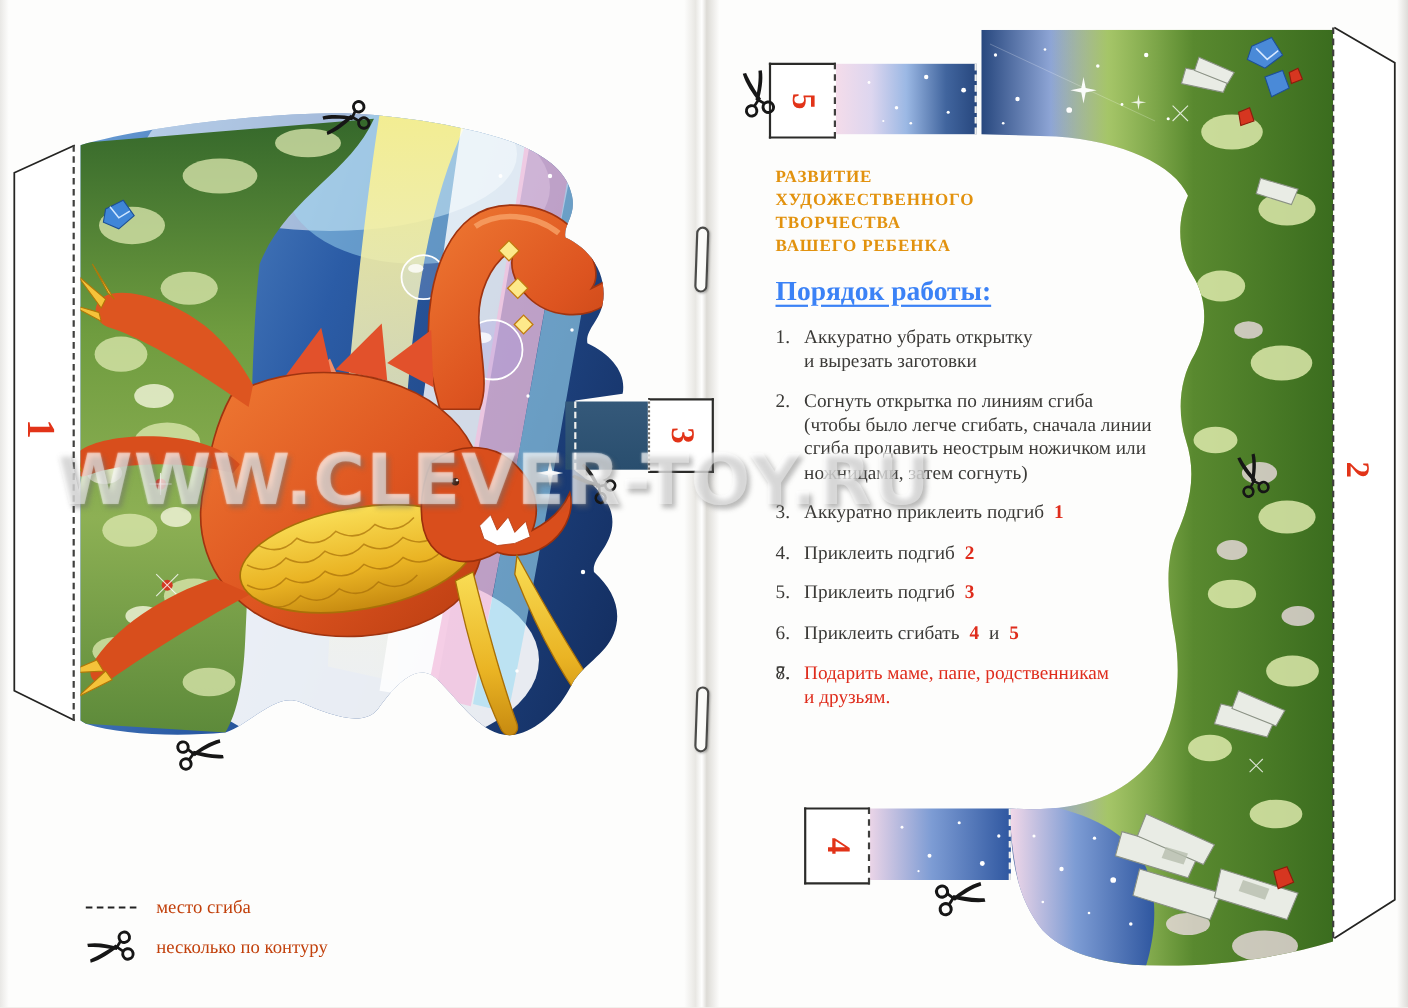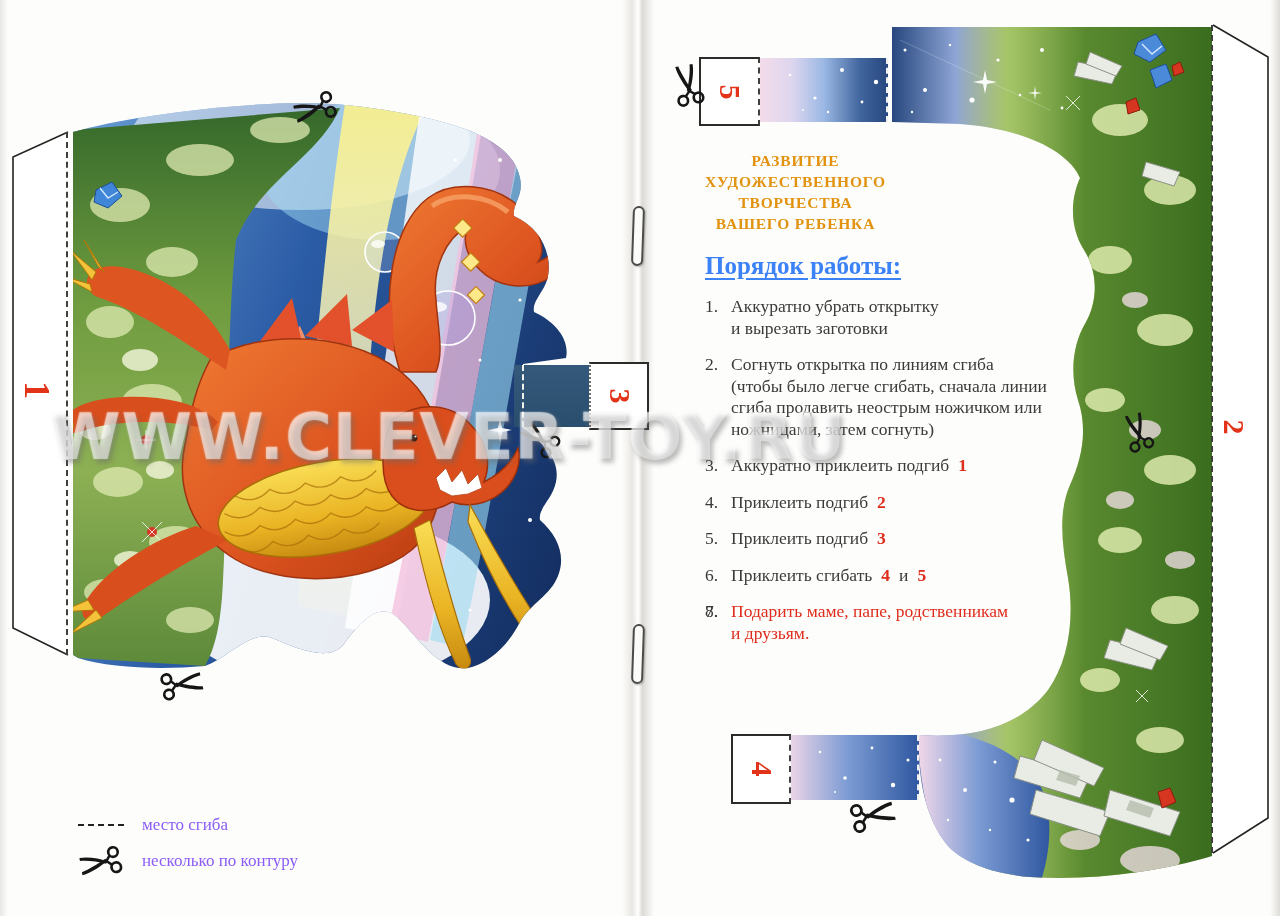--- a/index.html
+++ b/index.html
@@ -16,33 +16,33 @@
   .staple{position:absolute;width:8px;height:56px;border:2px solid #4b4b49;border-radius:6px;
     background:rgba(252,252,250,.9);box-shadow:1px 1px 2px rgba(0,0,0,.28);transform:rotate(2deg);}
   
   .gluebox{position:absolute;background:#fff;border:2px solid #2b2b29;display:flex;align-items:center;justify-content:center;}
   .gluebox.perf-left{border-left:2px dotted #6d6d6b;}
   .gluebox.dash-right{border-right:2px dashed #3f3f3d;}
   .tabnum{font-family:"Liberation Serif",serif;font-weight:bold;color:#e23318;transform:rotate(90deg);line-height:1;}
   .bluetab{position:absolute;background:linear-gradient(#35597a,#294e6e);}
   
   #heading{position:absolute;left:705px;top:150px;color:#e2920e;font-weight:bold;
-    font-size:15.5px;line-height:21px;letter-spacing:.8px;white-space:pre-line;font-family:"Liberation Serif",serif;text-align:center;}
+    font-size:15.5px;line-height:21px;letter-spacing:.8px;white-space:pre-line;font-family:"Liberation Serif",serif;}
   #sectitle{position:absolute;left:705px;top:252px;color:#3b82f6;font-weight:bold;font-size:25px;
     text-decoration:underline;text-underline-offset:4px;font-family:"Liberation Serif",serif;}
   ol.steps{position:absolute;left:705px;top:296px;width:455px;margin:0;padding:0;list-style:none;
     color:#3b3a37;font-size:17.5px;line-height:21.5px;}
   ol.steps li{position:relative;padding-left:26px;margin-bottom:15px;}
   ol.steps .num{position:absolute;left:0;top:0;}
   ol.steps .stext{white-space:pre-line;}
   .tabref{color:#df2c1c;font-weight:bold;margin-left:9px;}
   .conj{margin-left:9px;}
   li.allred .stext{color:#df2c1c;margin-top:41px;}
   
-  #legend{position:absolute;left:78px;top:808px;color:#8b5cf6;font-size:17px;}
+  #legend{position:absolute;left:78px;top:808px;color:#c2410c;font-size:17px;}
   .leg-row{position:relative;height:34px;display:flex;align-items:center;}
   .leg-dash{width:46px;border-top:2.5px dashed #222;margin-right:18px;}
   .leg-label{display:inline-block;}
   #legend .leg-row + .leg-row{margin-top:2px;}
   .leg-ic{width:48px;margin-right:16px;display:flex;align-items:center;}
   
   #watermark{position:absolute;left:50px;top:400px;width:1190px;
     font-family:"DejaVu Sans",sans-serif;font-weight:bold;font-size:64px;letter-spacing:1px;
     color:rgba(255,255,255,.42);
     text-shadow:3px 4px 5px rgba(105,105,105,.45), 0 0 2px rgba(255,255,255,.55);

